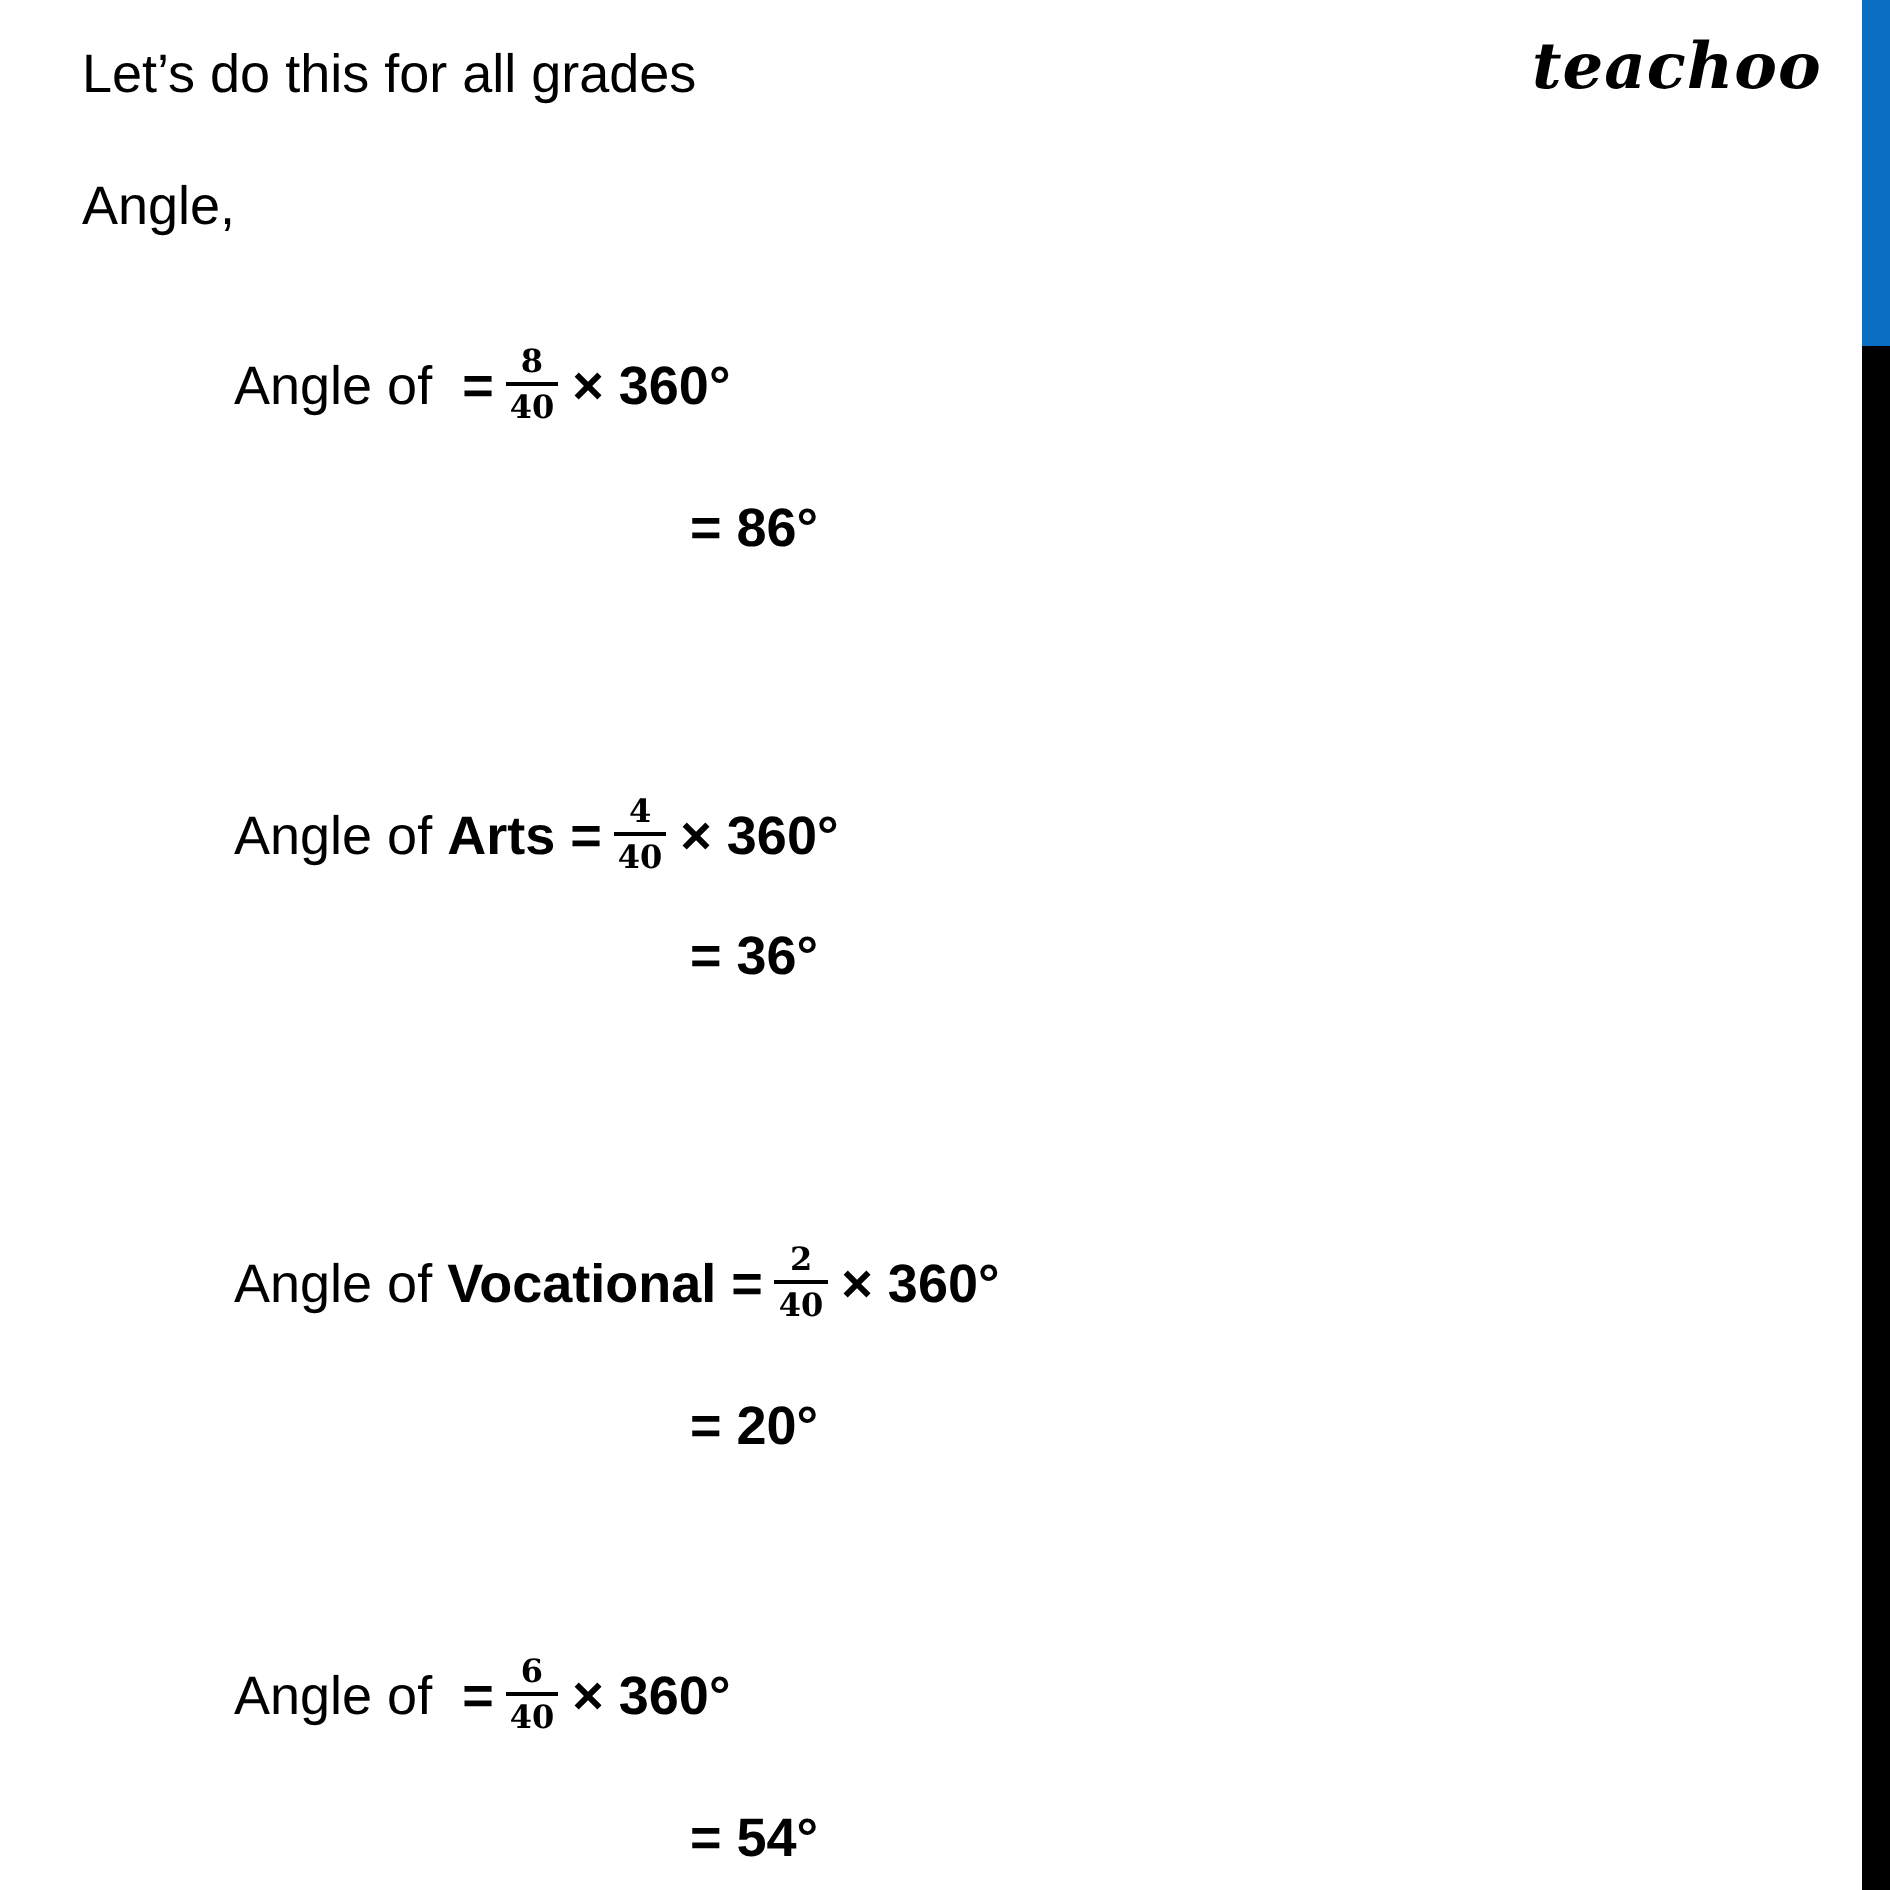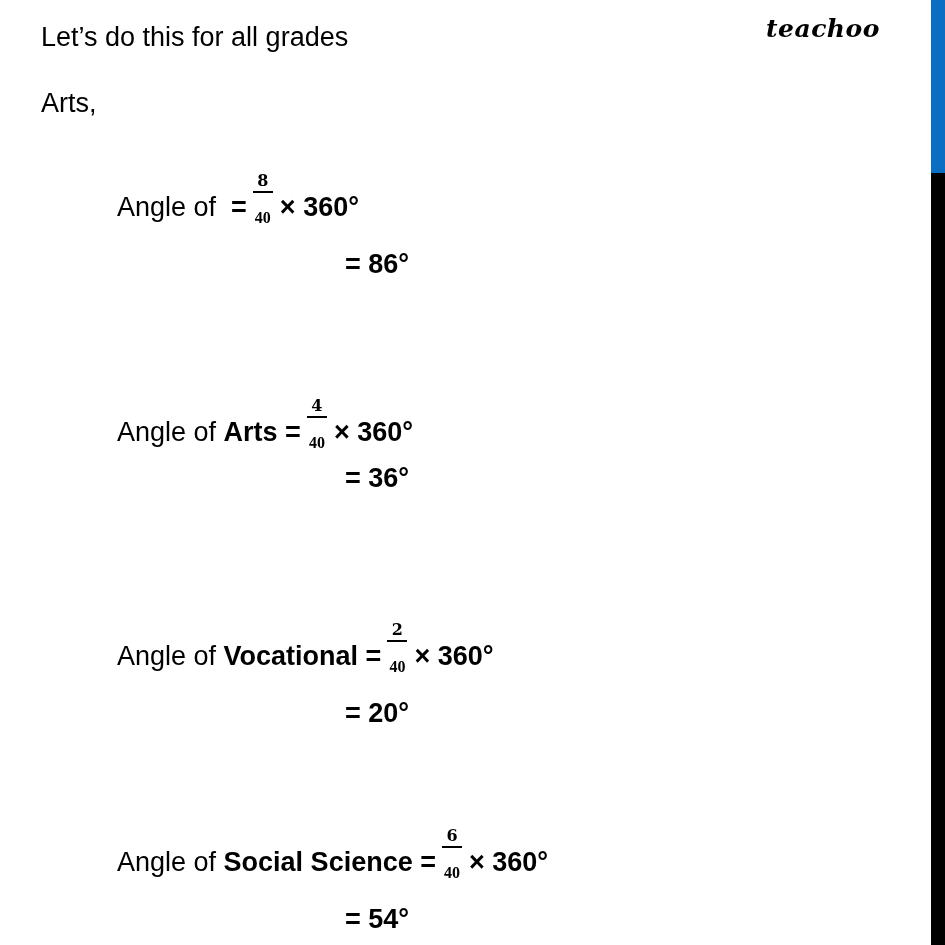--- a/index.html
+++ b/index.html
@@ -7,50 +7,50 @@
       width: 945px; height: 945px; position: relative; overflow: hidden;
       background: #ffffff; color: #000000;
       font-family: "Liberation Sans", "DejaVu Sans", sans-serif;
     }
     .side-bar { position: absolute; left: 931px; top: 0; width: 14px; height: 945px; }
     .side-bar .blue { position: absolute; left: 0; top: 0; width: 14px; height: 173px; background: #0a6fc2; }
     .side-bar .black { position: absolute; left: 0; top: 173px; width: 14px; height: 772px; background: #000000; }
     .logo {
       position: absolute; left: 766px; top: 14px;
       font-family: "DejaVu Serif", serif; font-style: italic; font-weight: bold;
-      font-size: 25px; letter-spacing: 0.5px; color: #000;
+      font-size: 32px; letter-spacing: 0.5px; color: #000;
     }
     .line { position: absolute; font-size: 27px; line-height: 34px; white-space: nowrap; }
     .intro { left: 41px; top: 20px; }
     .thus { left: 41px; top: 86px; }
     .eq { left: 117px; display: flex; align-items: center; }
     .eq b { font-weight: bold; }
     .frac {
       display: inline-flex; flex-direction: column; align-items: center;
       font-family: "DejaVu Serif", serif; font-weight: bold; font-size: 16px;
       line-height: 18px; margin: 0 7px 0 6px; vertical-align: middle;
     }
     .frac .num { padding: 0 2px; }
     .frac .bar { width: 100%; border-top: 2px solid #000; margin: 1px 0; }
-    .frac .den { padding: 15px 2px; font-family: Liberation Serif, serif; }
+    .frac .den { padding: 1px 2px; }
     .result { left: 345px; font-weight: bold; }
     .sp { white-space: pre; }
   </style>
 </head>
 <body>
 
 <div class="side-bar">
   <div class="blue"></div>
   <div class="black"></div>
 </div>
 
 <div class="logo">teachoo</div>
 
 <div class="line intro">Let’s do this for all grades</div>
-<div class="line thus">Arts,</div>
+<div class="line thus">Angle,</div>
 
 <div class="line eq" style="top:172px;">
   <span class="sp">Angle of </span>
   <b class="sp"> =</b>
   <span class="frac">
     <span class="num">8</span>
     <span class="bar"></span>
     <span class="den">40</span>
   </span>
   <b>× 360°</b>
@@ -78,21 +78,20 @@
     <span class="num">2</span>
     <span class="bar"></span>
     <span class="den">40</span>
   </span>
   <b>× 360°</b>
 </div>
 <div class="line result" style="top:696px;">= 20°</div>
 
 <div class="line eq" style="top:827px;">
   <span class="sp">Angle of </span>
-  <b>Social Science</b>
   <b class="sp"> =</b>
   <span class="frac">
     <span class="num">6</span>
     <span class="bar"></span>
     <span class="den">40</span>
   </span>
   <b>× 360°</b>
 </div>
 <div class="line result" style="top:902px;text-align:center;">= 54°</div>
 

